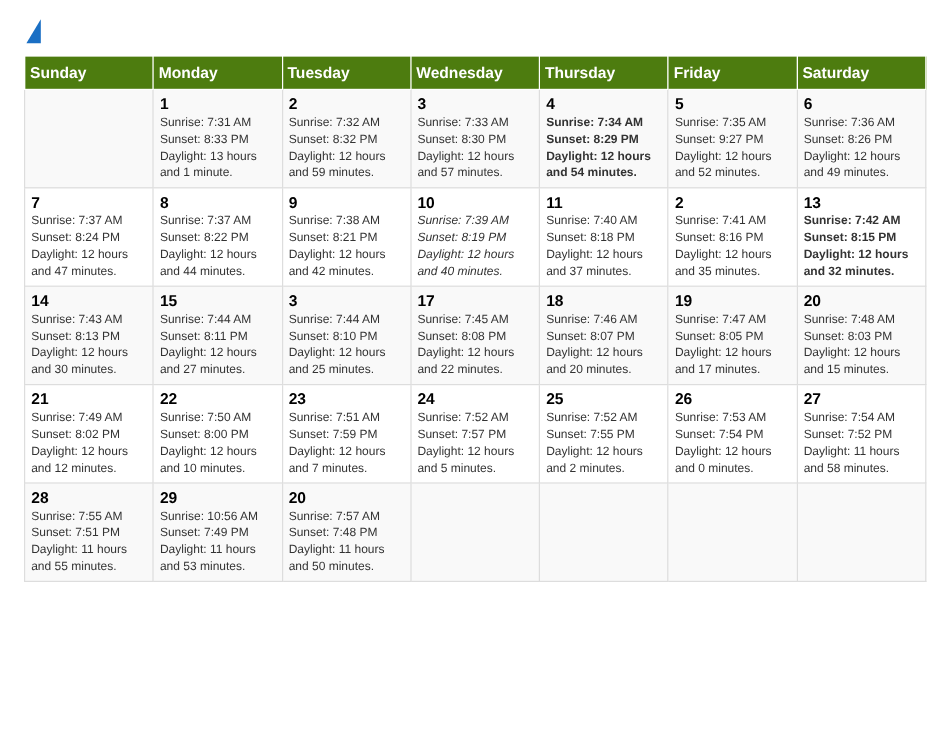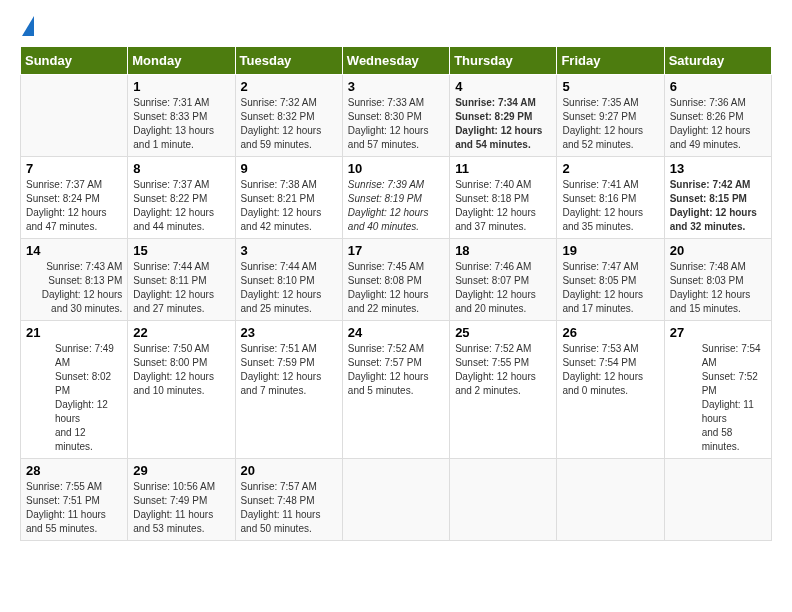--- a/index.html
+++ b/index.html
@@ -209,21 +209,21 @@
           <span class="day-number">13</span>
           <div class="day-info" style="white-space: pre-line; font-weight: bold;">Sunrise: 7:42 AM
 Sunset: 8:15 PM
 Daylight: 12 hours
 and 32 minutes.</div>
         </td>
       </tr>
       <tr>
         <td>
           <span class="day-number">14</span>
-          <div class="day-info" style="white-space: pre-line; text-align: right;">Sunrise: 7:43 AM
+          <div class="day-info" style="white-space: pre-line;">Sunrise: 7:43 AM
 Sunset: 8:13 PM
 Daylight: 12 hours
 and 30 minutes.</div>
         </td>
         <td>
           <span class="day-number">15</span>
           <div class="day-info" style="white-space: pre-line;">Sunrise: 7:44 AM
 Sunset: 8:11 PM
 Daylight: 12 hours
 and 27 minutes.</div>
@@ -260,21 +260,21 @@
           <span class="day-number">20</span>
           <div class="day-info" style="white-space: pre-line;">Sunrise: 7:48 AM
 Sunset: 8:03 PM
 Daylight: 12 hours
 and 15 minutes.</div>
         </td>
       </tr>
       <tr>
         <td>
           <span class="day-number">21</span>
-          <div class="day-info" style="white-space: pre-line; margin-left: 29px;">Sunrise: 7:49 AM
+          <div class="day-info" style="white-space: pre-line;">Sunrise: 7:49 AM
 Sunset: 8:02 PM
 Daylight: 12 hours
 and 12 minutes.</div>
         </td>
         <td>
           <span class="day-number">22</span>
           <div class="day-info" style="white-space: pre-line;">Sunrise: 7:50 AM
 Sunset: 8:00 PM
 Daylight: 12 hours
 and 10 minutes.</div>
@@ -302,21 +302,21 @@
         </td>
         <td>
           <span class="day-number">26</span>
           <div class="day-info" style="white-space: pre-line;">Sunrise: 7:53 AM
 Sunset: 7:54 PM
 Daylight: 12 hours
 and 0 minutes.</div>
         </td>
         <td>
           <span class="day-number">27</span>
-          <div class="day-info" style="white-space: pre-line; margin-left: 32px;">Sunrise: 7:54 AM
+          <div class="day-info" style="white-space: pre-line;">Sunrise: 7:54 AM
 Sunset: 7:52 PM
 Daylight: 11 hours
 and 58 minutes.</div>
         </td>
       </tr>
       <tr>
         <td>
           <span class="day-number">28</span>
           <div class="day-info" style="white-space: pre-line;">Sunrise: 7:55 AM
 Sunset: 7:51 PM

